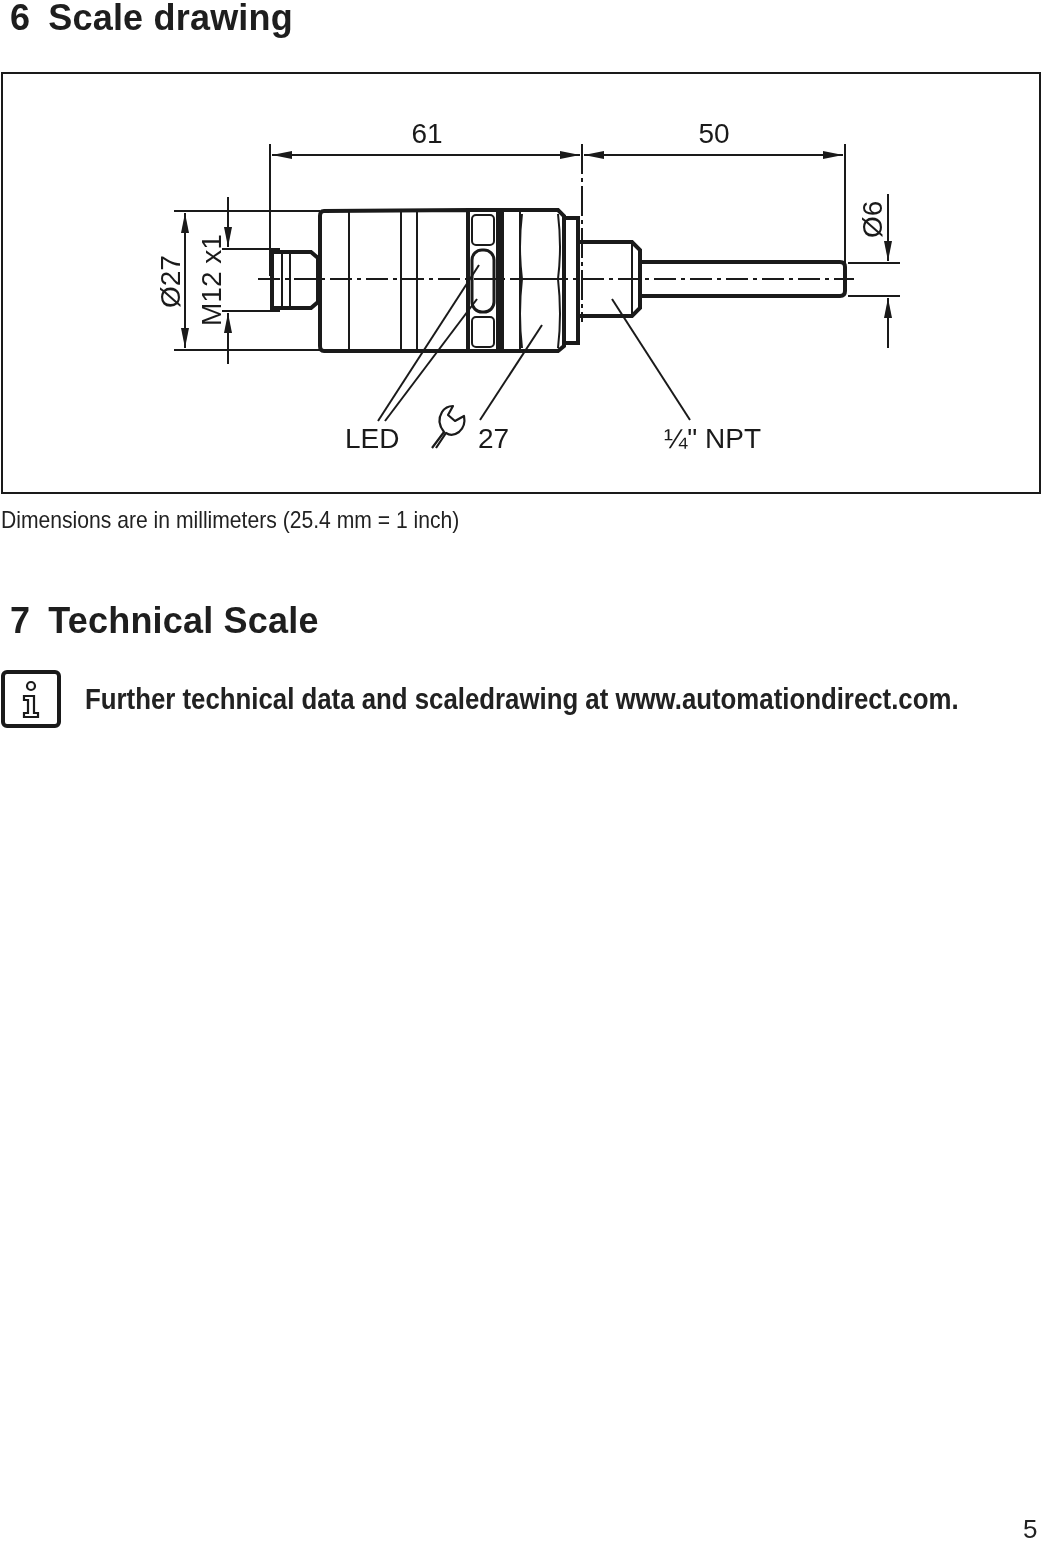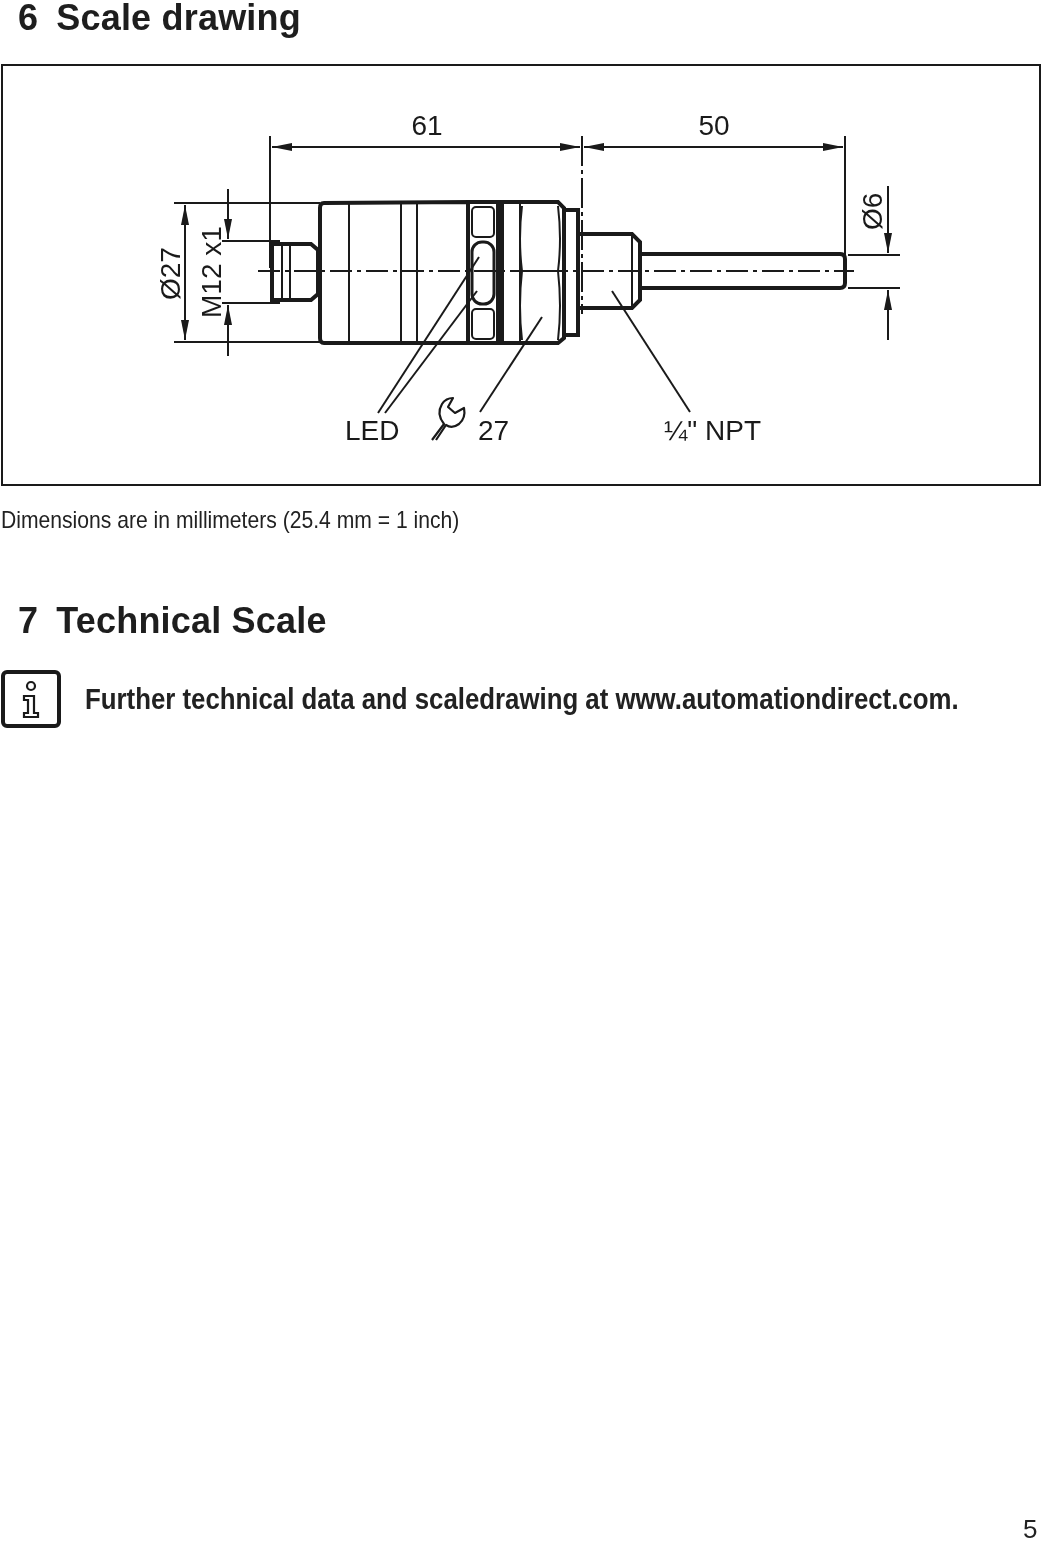--- a/index.html
+++ b/index.html
@@ -1,28 +1,28 @@
 <!DOCTYPE html>
 <html><head>
   <meta charset="utf-8">
   <style>
     html, body { margin: 0; padding: 0; background: #ffffff; }
     body {
       width: 1044px; height: 1541px; position: relative; overflow: hidden;
       font-family: "Liberation Sans", sans-serif; color: #1a1a1a;
     }
     .h1 {
-      position: absolute; left: 18px; font-weight: bold; font-size: 36px;
+      position: absolute; left: 10px; font-weight: bold; font-size: 36px;
       letter-spacing: 0.2px; color: #1e1e1e; line-height: 1;
     }
     .h1 .num { margin-right: 18px; }
     #sec6 { top: 0px; }
     #sec7 { top: 603px; }
     .frame {
-      position: absolute; left: 1px; top: 64px; width: 1040px; height: 422px;
+      position: absolute; left: 1px; top: 72px; width: 1040px; height: 422px;
       border: 2px solid #1a1a1a; box-sizing: border-box;
     }
     .frame svg { position: absolute; left: -1px; top: -72px; }
     .caption {
       position: absolute; left: 1px; top: 506px; font-size: 24px;
       color: #222; transform: scaleX(0.88); transform-origin: left top;
       white-space: nowrap;
     }
     .info-row { position: absolute; left: 1px; top: 668px; height: 64px; width: 1040px; font-weight: bold; }
     .info-icon {

